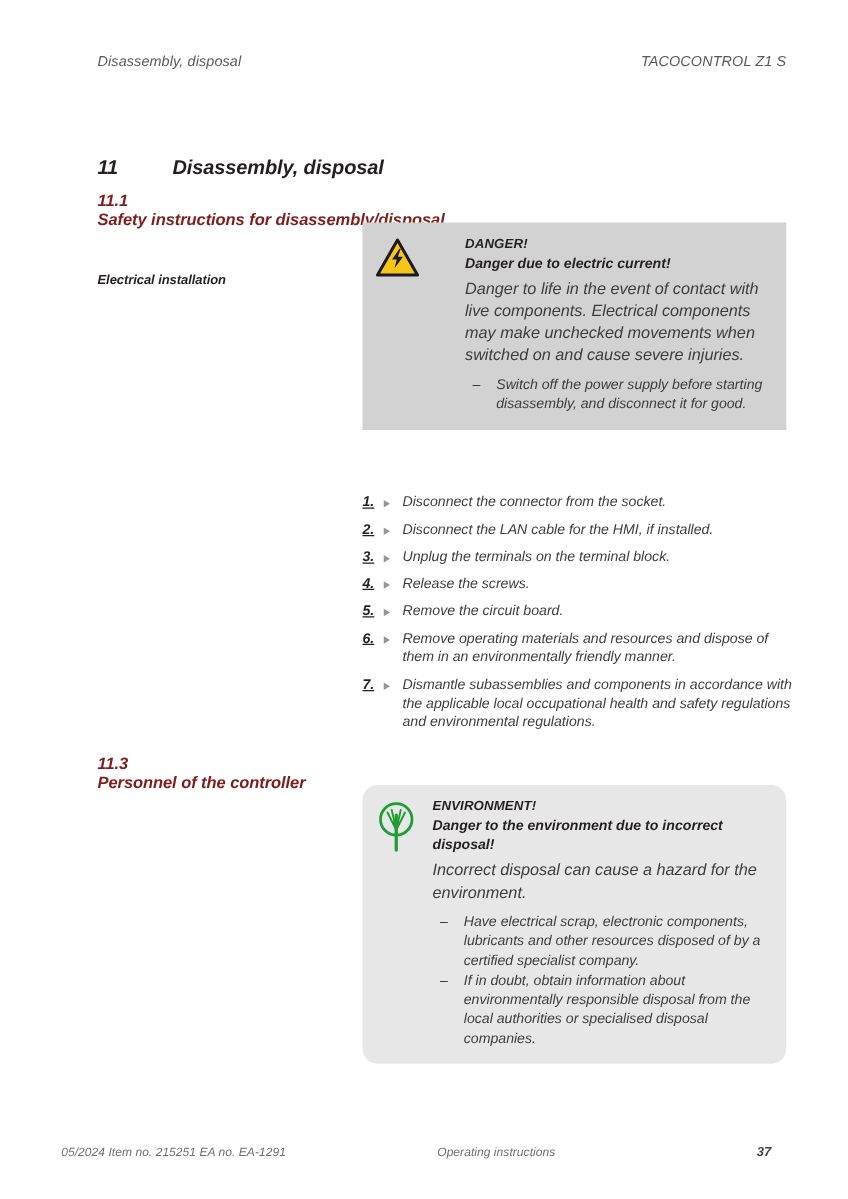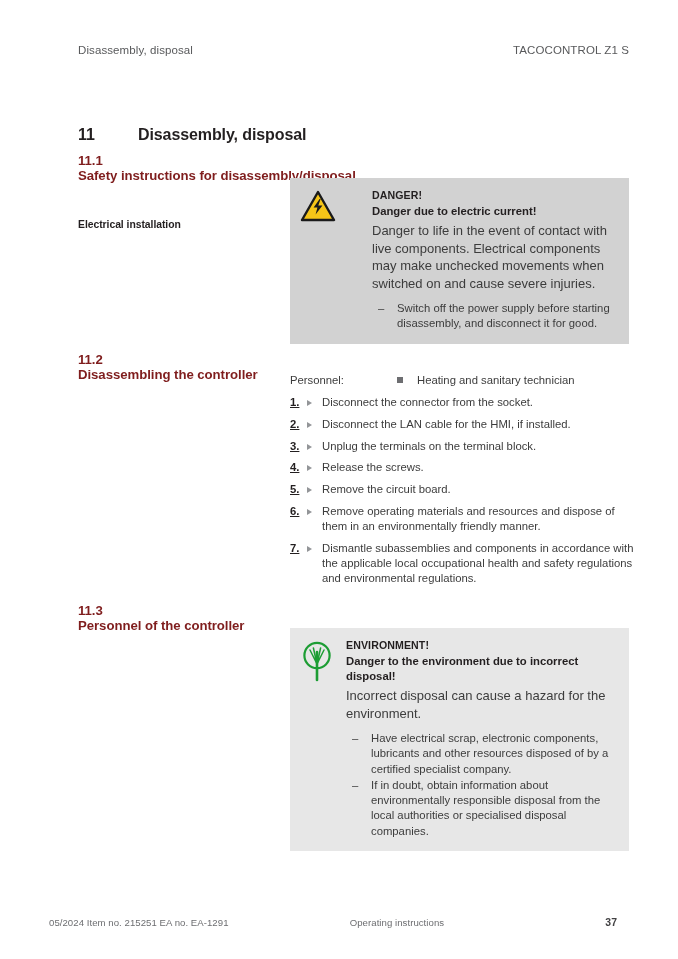--- a/index.html
+++ b/index.html
@@ -11,20 +11,21 @@
   body {
     font-family: "Liberation Sans", sans-serif;
     color: #231f20;
   }
   .page {
     position: relative;
     width: 678px;
     height: 959px;
     background: #ffffff;
     overflow: hidden;
+    font-style: italic;
   }
 
   
   .run-head {
     position: absolute;
     top: 44px;
     left: 78px;
     right: 49px;
     display: flex;
     justify-content: space-between;
@@ -78,21 +79,21 @@
   
   .admon {
     position: absolute;
     left: 290px;
     width: 339px;
     background: #d2d2d2;
     box-sizing: border-box;
     display: flex;
     padding: 10px 12px 11px 10px;
   }
-  .admon.env { background: #e7e7e7; }
+  .admon.env { background: #e7e7e7; border-radius: 12px; }
   .admon-danger { top: 178px; gap: 26px; }
   .admon-env   { top: 628px; }
 
   .admon-icon {
     flex: none;
     width: 46px;
     padding-top: 2px;
   }
   .admon-body { flex: 1 1 auto; padding-top: 1px; }
 
@@ -245,32 +246,21 @@
       <div class="admon-text">Danger to life in the event of contact with live components. Electrical components may make unchecked movements when switched on and cause severe injuries.</div>
       <div class="admon-list">
         <div class="admon-li">
           <span class="dash">–</span>
           <span class="txt">Switch off the power supply before starting disassembly, and disconnect it for good.</span>
         </div>
       </div>
     </div>
   </div>
 
-  <div class="h2 h2-b">
-    <span class="num">11.2</span>
-    <span>Disassembling the controller</span>
-  </div>
-
-  <div class="personnel">
-    <span class="plabel">Personnel:</span>
-    <span class="sq">
-        <i></i>
-      </span>
-    <span>Heating and sanitary technician</span>
-  </div>
+
 
   <div class="steps">
     <div class="step">
       <span class="n">1.</span>
       <span class="tri">
           <i></i>
         </span>
       <span class="txt">Disconnect the connector from the socket.</span>
     </div>
     <div class="step">

